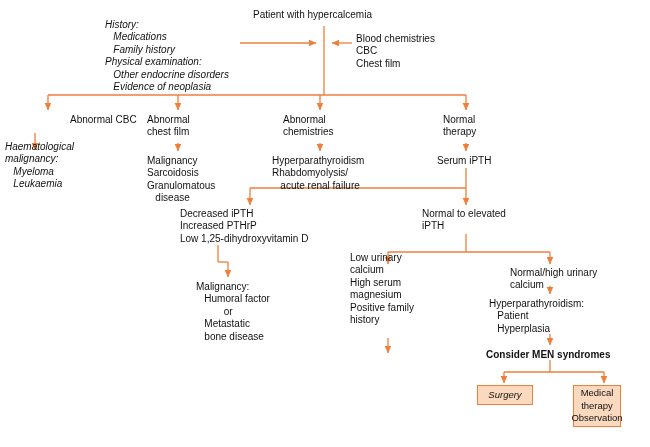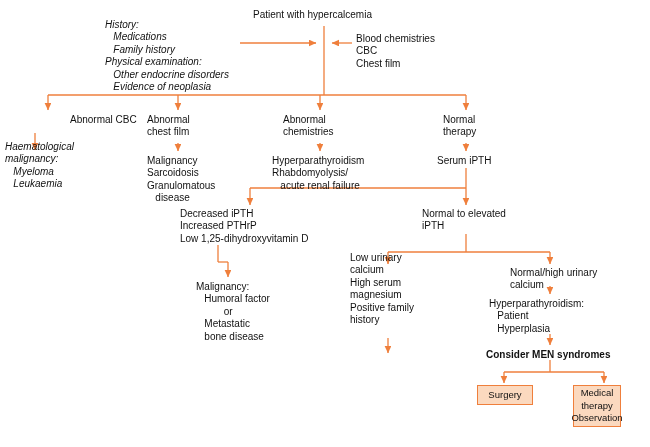--- a/index.html
+++ b/index.html
@@ -160,18 +160,18 @@
 Positive family
 history</div>
 
   <div class="txt" style="left:510px; top:267px;">Normal/high urinary
 calcium</div>
   <div class="txt" style="left:489px; top:298px;">Hyperparathyroidism:
    Patient
    Hyperplasia</div>
   <div class="txt" style="left:486px; top:349px;font-weight:bold;">Consider MEN syndromes</div>
 
-  <div class="box" style="left:477px; top:385px; width:56px; height:20px;">Surgery</div>
+  <div class="box" style="left:477px; top:385px; width:56px; height:20px;font-style:italic;">Surgery</div>
   <div class="box" style="left:573px; top:385px; width:48px; height:42px;">Medical
 therapy
 Observation</div>
 
 </div>
 
 </body></html>

